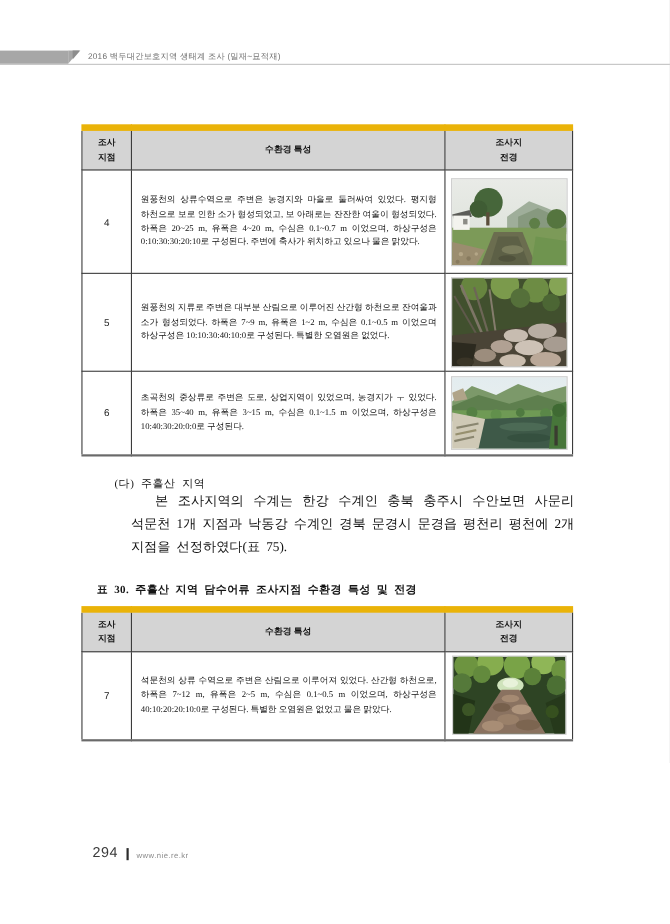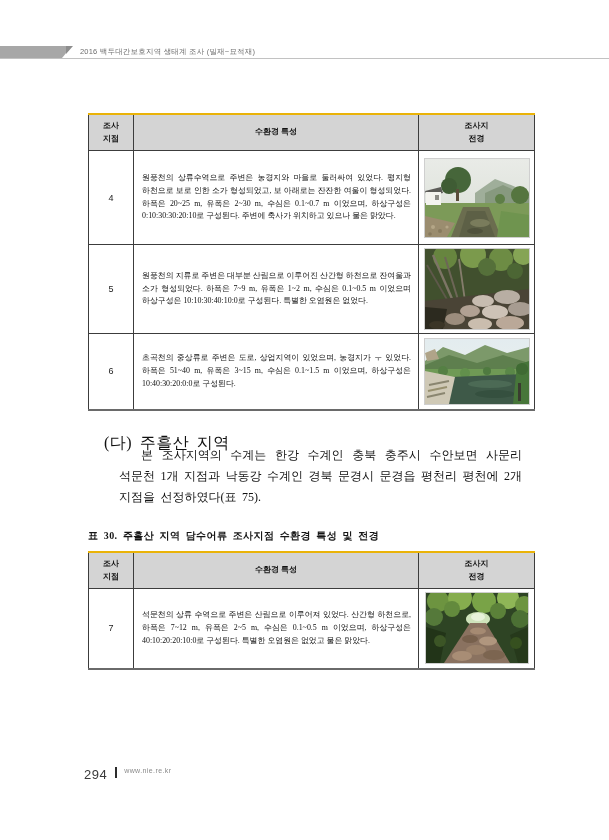--- a/index.html
+++ b/index.html
@@ -17,40 +17,40 @@
     border-top:8px solid #8d8d8d; border-right:7px solid transparent; }
   .runhead-line { position:absolute; left:0; top:12px; width:609px; height:1px; background:#c2c2c2; }
   .runhead-text { position:absolute; left:80px; top:0; height:12px; line-height:12px;
     font-family:"Liberation Sans", sans-serif; font-size:7.5px; color:#6e6e6e; letter-spacing:.2px; white-space:nowrap; }
   
   .tbl-title { position:absolute; left:88px; font-size:10px; font-weight:bold;
     color:#151515; letter-spacing:.4px; word-spacing:2.5px; white-space:nowrap; }
   .t74-title { top:89px; }
   .t75-title { top:529px; }
   
-  table.data-table { position:absolute; left:88px; width:446px; border-collapse:collapse; table-layout:fixed;
-    border-top:2px solid #eab308; border-bottom:2px solid #6a6a6a; }
+  table.data-table { position:absolute; left:74px; width:446px; border-collapse:collapse; table-layout:fixed;
+    border-top:6px solid #eab308; border-bottom:2px solid #6a6a6a; }
   .t74 { top:113px; }
   .t75 { top:551px; }
   table.data-table th, table.data-table td { border:1px solid #3c3c3c; }
   table.data-table th { background:#d4d4d4; font-size:8px; font-weight:bold; color:#111;
     text-align:center; vertical-align:middle; line-height:1.6; white-space:pre-line; padding:2px 0; height:31px; }
   td.site-cell { text-align:center; vertical-align:middle; font-size:9px; color:#222;
     font-family:"Liberation Sans", sans-serif; }
   td.desc-cell { font-size:7.9px; line-height:1.64; text-align:justify; vertical-align:middle;
     padding:5px 7px 5px 8px; color:#101010; word-break:keep-all; }
   td.photo-cell { text-align:center; vertical-align:middle; padding:2px; background:#fff; }
   .photo { display:block; margin:0 auto; border:1px solid #cfcfcf; background:#eee; }
   
-  .section-heading { position:absolute; left:104px; top:433px; font-size:16px; color:#111;
+  .section-heading { position:absolute; left:104px; top:433px; font-size:10px; color:#111;
     letter-spacing:.5px; word-spacing:3px; white-space:nowrap; }
   .section-body { position:absolute; left:119px; top:445px; width:403px; font-size:12px;
     color:#111; line-height:21px; text-align:justify; text-indent:22px; word-spacing:2.5px; word-break:keep-all; }
   
-  .footer { position:absolute; left:84px; top:767px; display:flex; align-items:flex-start;
+  .footer { position:absolute; left:84px; top:767px; display:flex; align-items:flex-end;
     font-family:"Liberation Sans", sans-serif; }
   .footer-page { font-size:13px; color:#3a3a3a; letter-spacing:.5px; }
   .footer-sep { width:2px; height:11px; background:#2c2c2c; margin:0 7px 0 8px; }
   .footer-site { font-size:7px; color:#8a8a8a; letter-spacing:.4px; }
 </style>
 </head>
 <body>
 
 <div class="page">
 
@@ -74,21 +74,21 @@
         <th>조사
 지점</th>
         <th>수환경 특성</th>
         <th>조사지
 전경</th>
       </tr>
     </thead>
     <tbody>
       <tr style="height:94px;">
         <td class="site-cell">4</td>
-        <td class="desc-cell">원풍천의 상류수역으로 주변은 농경지와 마을로 둘러싸여 있었다. 평지형 하천으로 보로 인한 소가 형성되었고, 보 아래로는 잔잔한 여울이 형성되었다. 하폭은 20~25 m, 유폭은 2~30 m, 수심은 0.1~0.7 m 이었으며, 하상구성은 0:10:30:30:20:10로 구성된다. 주변에 축사가 위치하고 있으나 물은 맑았다.</td>
+        <td class="desc-cell">원풍천의 상류수역으로 주변은 농경지와 마을로 둘러싸여 있었다. 평지형 하천으로 보로 인한 소가 형성되었고, 보 아래로는 잔잔한 여울이 형성되었다. 하폭은 20~25 m, 유폭은 4~20 m, 수심은 0.1~0.7 m 이었으며, 하상구성은 0:10:30:30:20:10로 구성된다. 주변에 축사가 위치하고 있으나 물은 맑았다.</td>
         <td class="photo-cell">
           <svg class="photo" width="104" height="78" viewBox="0 0 104 78">
             <defs>
               <linearGradient id="skyA" x1="0" y1="0" x2="0" y2="1">
                 <stop offset="0" stop-color="#e9ebe7"></stop>
                   <stop offset="1" stop-color="#d9dfd6"></stop>
               </linearGradient>
             </defs>
             <rect x="0" y="0" width="104" height="78" fill="url(#skyA)"></rect>
             <polygon points="50,34 70,20 86,26 104,34 104,48 50,48" fill="#9fae9a"></polygon>
@@ -140,21 +140,21 @@
             <ellipse cx="85" cy="74" rx="14" ry="7" fill="#baa898"></ellipse>
             <ellipse cx="55" cy="75" rx="12" ry="6" fill="#cabdae"></ellipse>
             <ellipse cx="30" cy="70" rx="10" ry="6" fill="#9c8d7d"></ellipse>
             <polygon points="0,58 22,60 18,80 0,80" fill="#2c2a1f"></polygon>
             <ellipse cx="12" cy="76" rx="8" ry="4" fill="#3a3527"></ellipse>
           </svg>
         </td>
       </tr>
       <tr style="height:76px;">
         <td class="site-cell">6</td>
-        <td class="desc-cell">초곡천의 중상류로 주변은 도로, 상업지역이 있었으며, 농경지가 ㅜ 있었다. 하폭은 51~40 m, 유폭은 3~15 m, 수심은 0.1~1.5 m 이었으며, 하상구성은 10:40:30:20:0:0로 구성된다.</td>
+        <td class="desc-cell">초곡천의 중상류로 주변은 도로, 상업지역이 있었으며, 농경지가 ㅜ 있었다. 하폭은 35~40 m, 유폭은 3~15 m, 수심은 0.1~1.5 m 이었으며, 하상구성은 10:40:30:20:0:0로 구성된다.</td>
         <td class="photo-cell">
           <svg class="photo" width="104" height="65" viewBox="0 0 104 65">
             <defs>
               <linearGradient id="skyC" x1="0" y1="0" x2="0" y2="1">
                 <stop offset="0" stop-color="#e3ecef"></stop>
                   <stop offset="1" stop-color="#eef2ec"></stop>
               </linearGradient>
             </defs>
             <rect x="0" y="0" width="104" height="65" fill="url(#skyC)"></rect>
             <polygon points="0,22 18,8 40,16 60,6 82,14 104,8 104,30 0,30" fill="#7c996a"></polygon>

